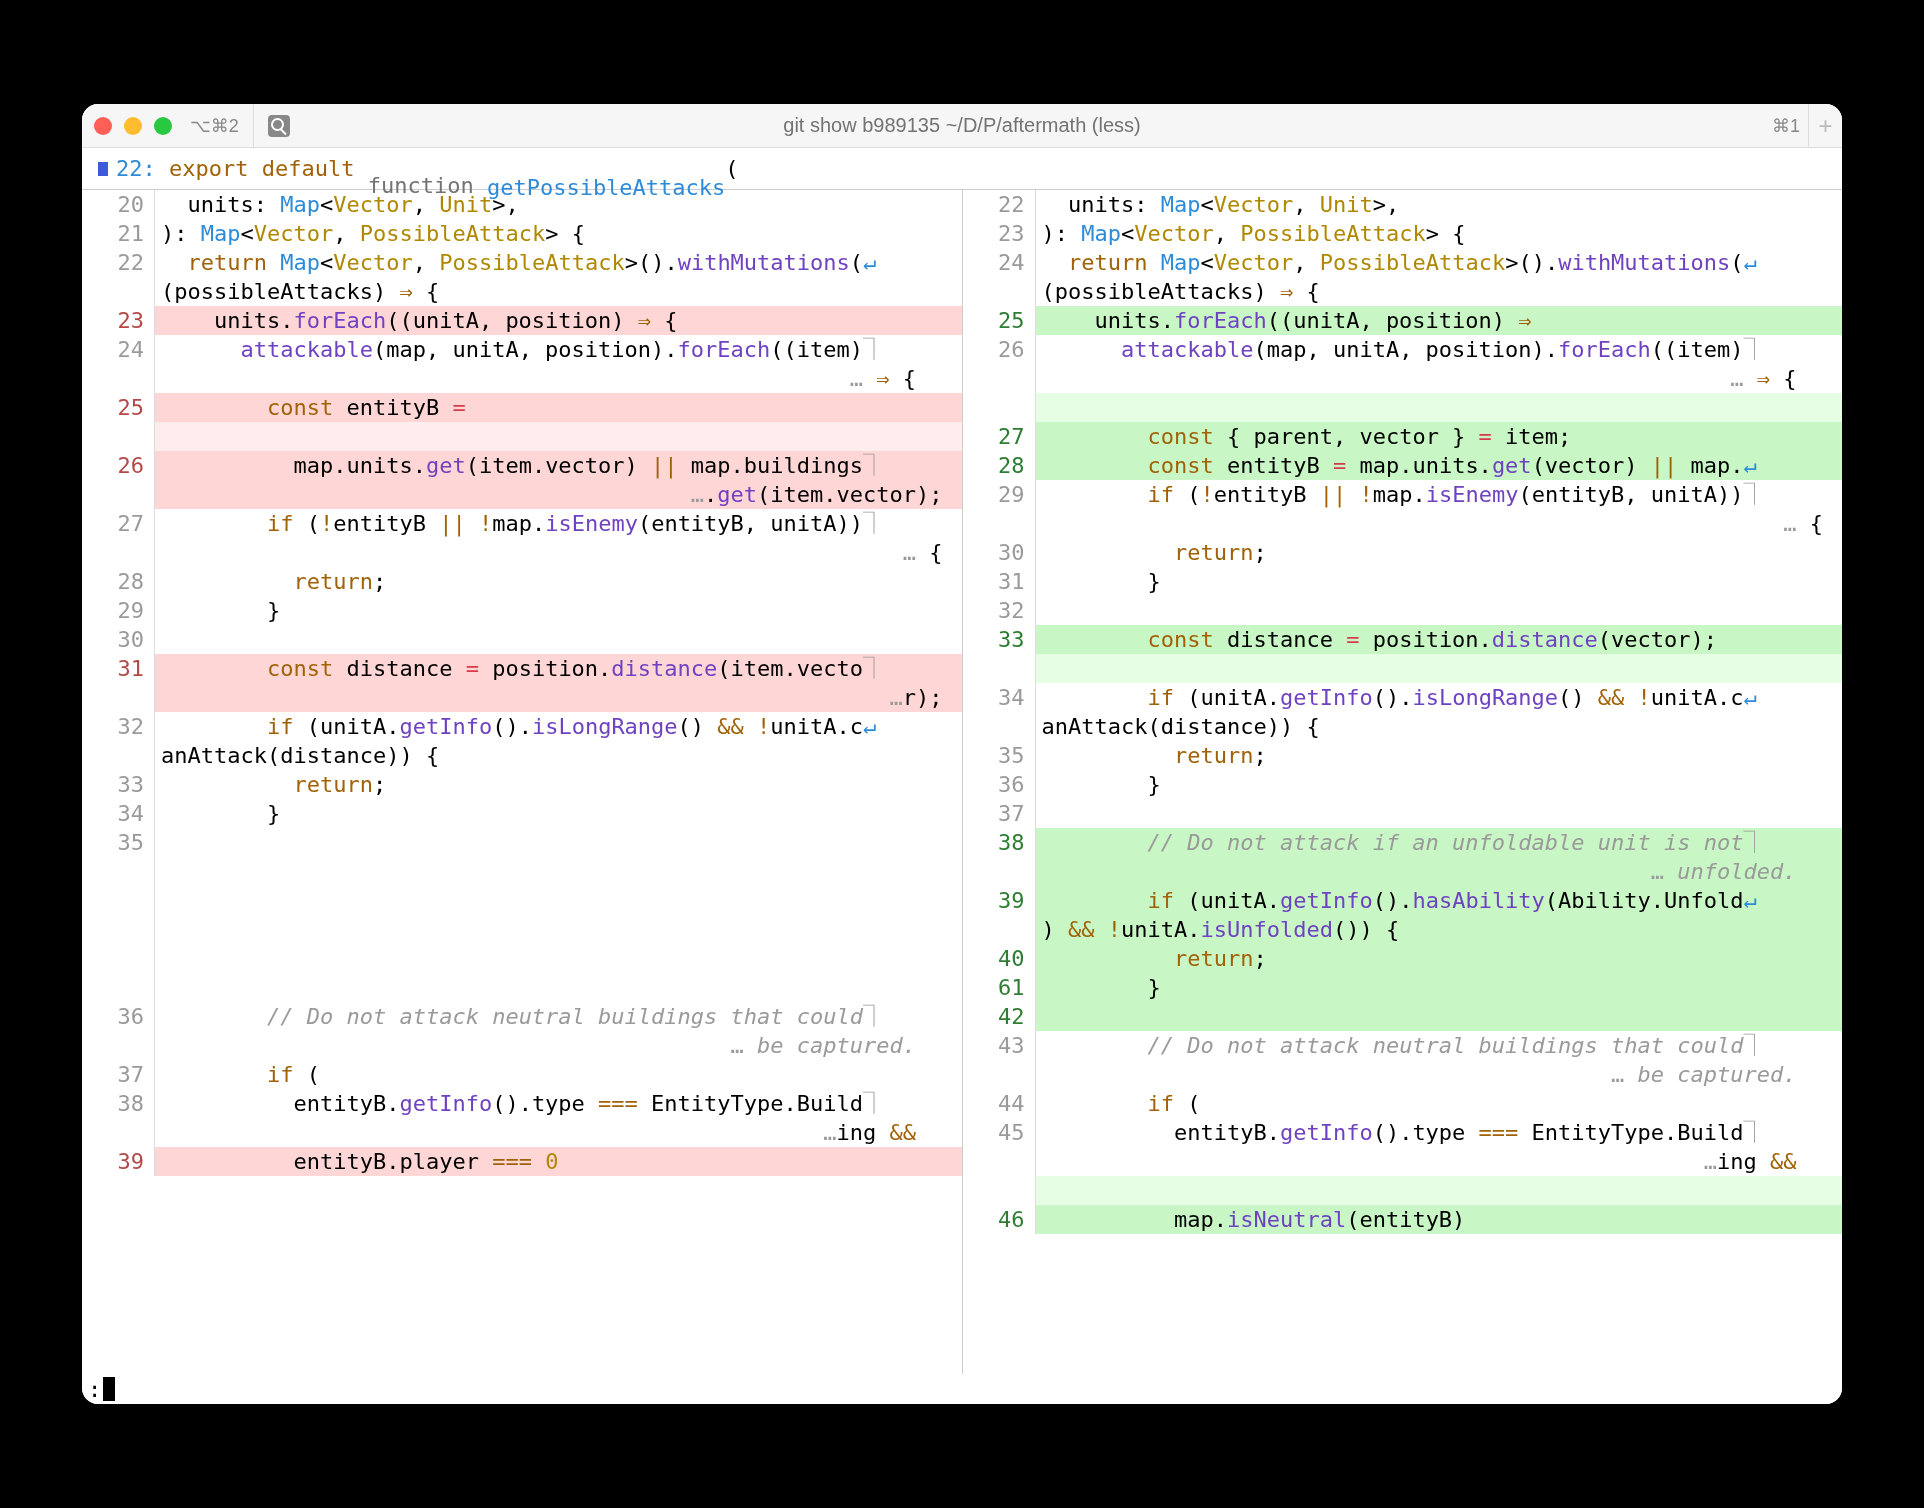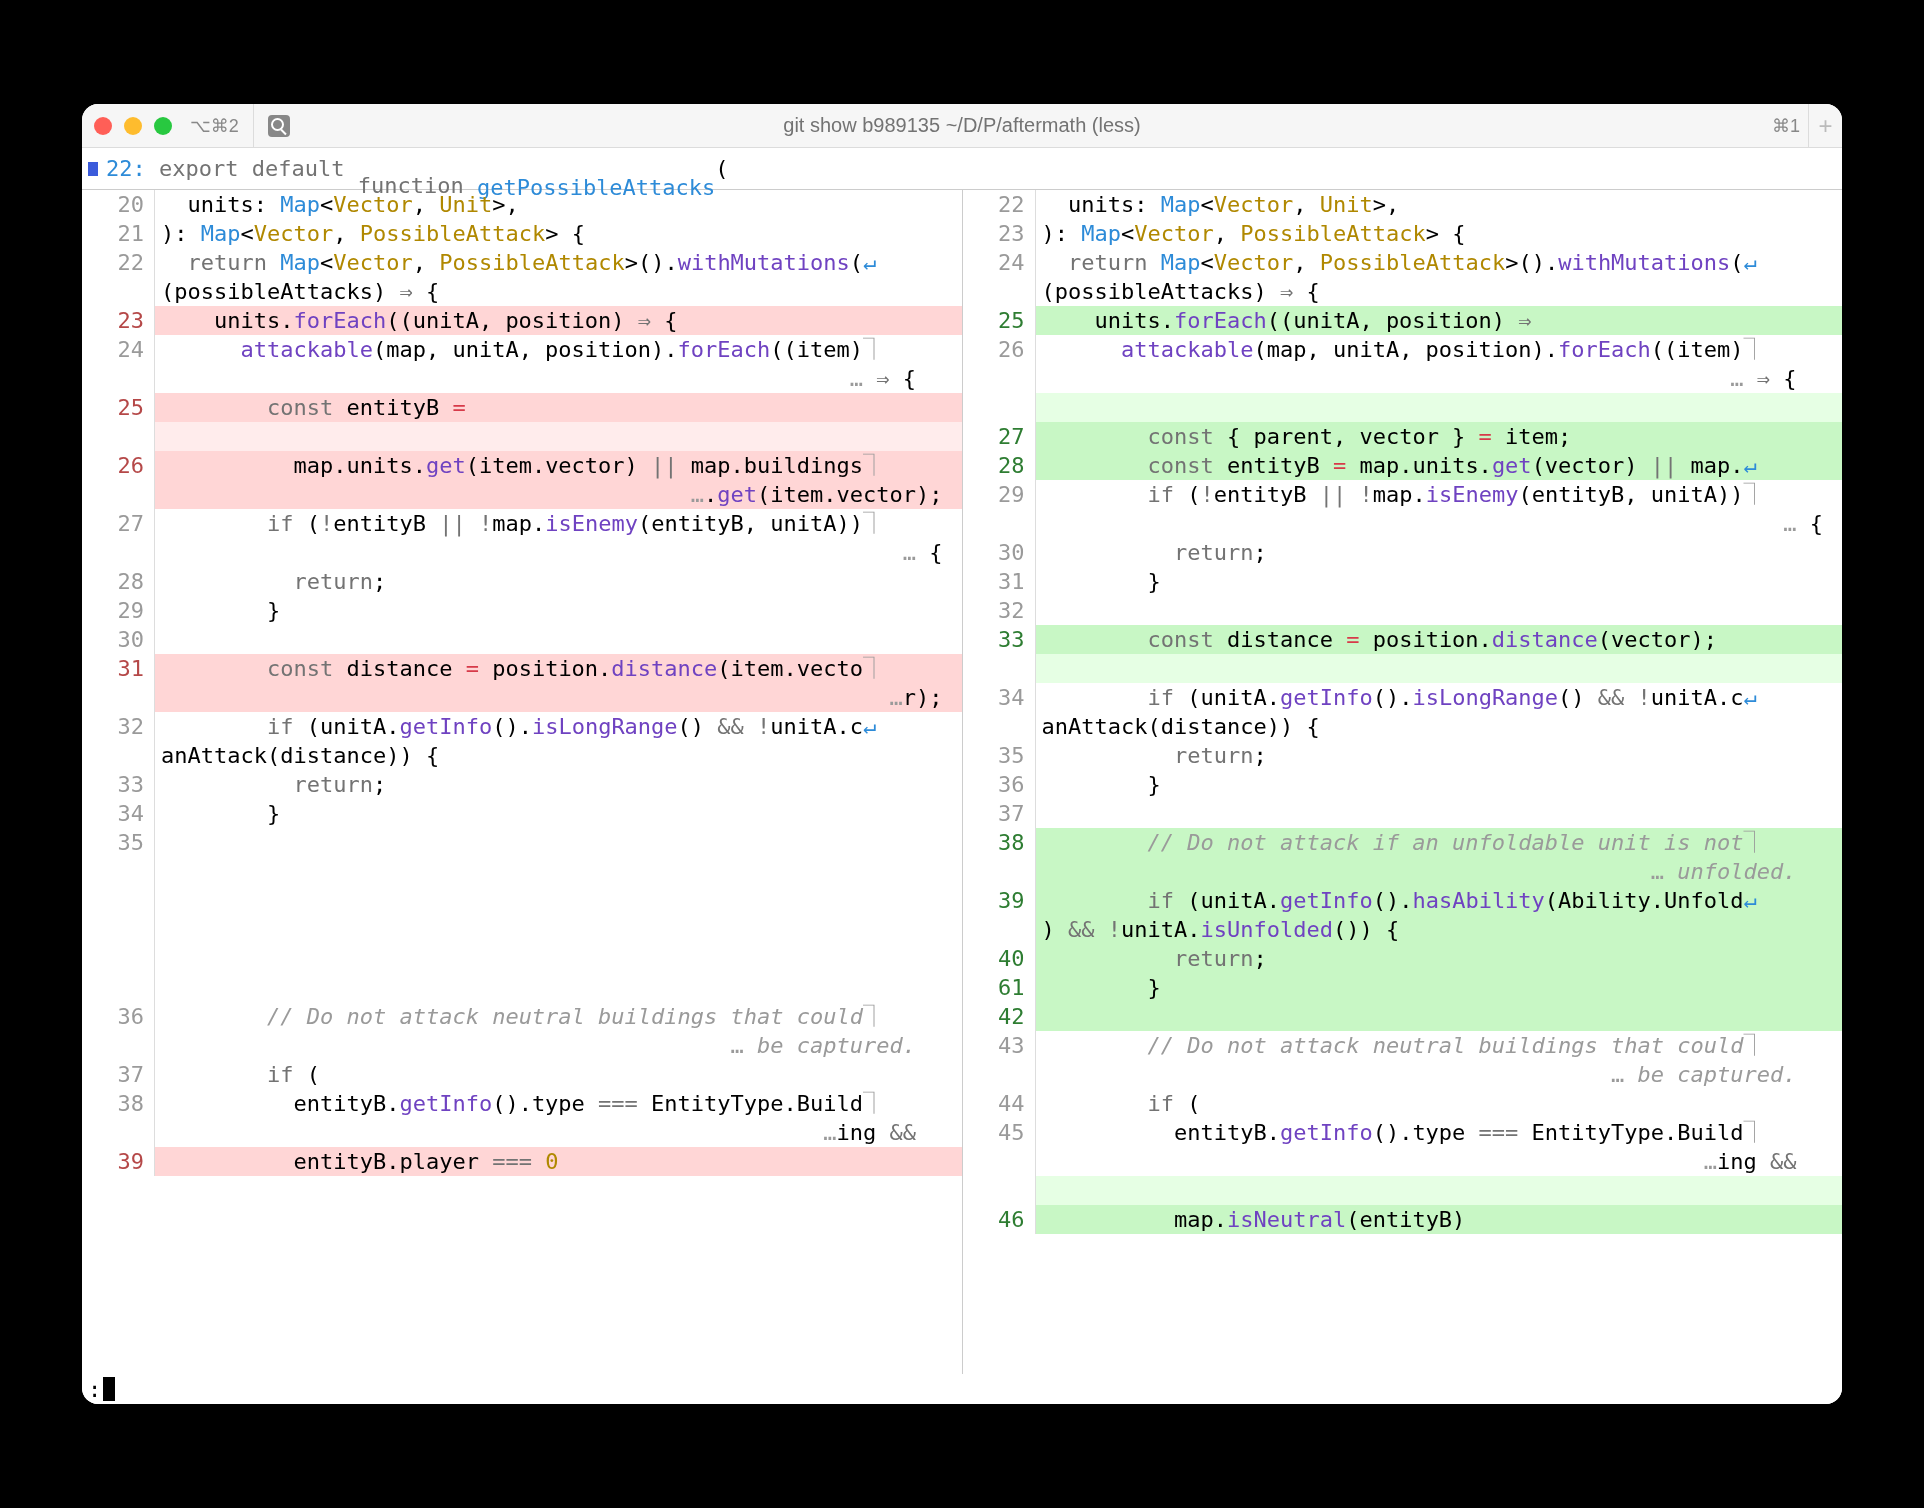--- a/index.html
+++ b/index.html
@@ -70,21 +70,21 @@
     display: flex; align-items: center; justify-content: center;
     color: #bbb; font-size: 24px; font-family: -apple-system, sans-serif;
     margin-right: -12px;
   }
   
   .headerline {
     display: flex; align-items: center;
     border-bottom: 1px solid #ccc;
     height: 42px;
     font-size: 22px;
-    padding-left: 6px;
+    padding-left: 16px;
     text-align: right;
   }
   .hl-marker {
     width: 10px; height: 14px; background: #3b5bdb; margin-right: 8px;
   }
   .hl-gutter { color: #2d8bd8; font-weight: 500; }
   
   .diffbody {
     flex: 1;
     display: flex;
@@ -114,21 +114,21 @@
   .code {
     flex: 1; padding-left: 6px; white-space: pre; overflow: hidden;
     position: relative;
   }
   .bg-del { background: #ffd6d6; }
   .bg-del-lt { background: #ffecec; }
   .bg-add { background: #c8f7c5; }
   .bg-add-lt { background: #e6ffe4; }
   .sel { background: #c8f7c5; }
   
-  .c-kw { color: #737373; } 
+  .c-kw { color: #a16207; } 
   .c-fn { color: #737373; margin-top: 34px; } 
   .c-blue { color: #2d8bd8; margin-top: 37px; }
   .c-type { color: #b08800; }
   .c-purple { color: #6f42c1; }
   .c-num { color: #b08800; }
   .c-comment { color: #9a9a9a; font-style: italic; }
   .c-eq { color: #d73a49; }
   .wrap { color: #2d8bd8; }
   .cont { color: #9a9a9a; }
   

